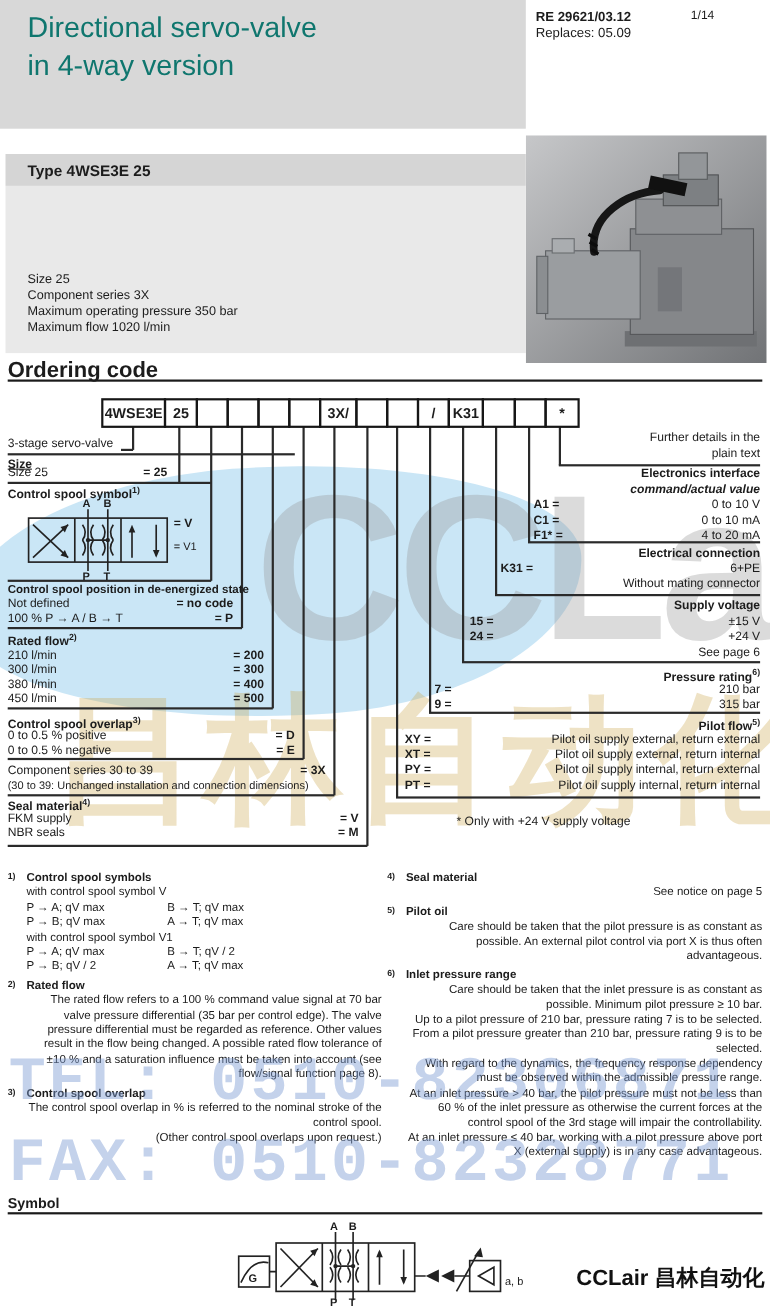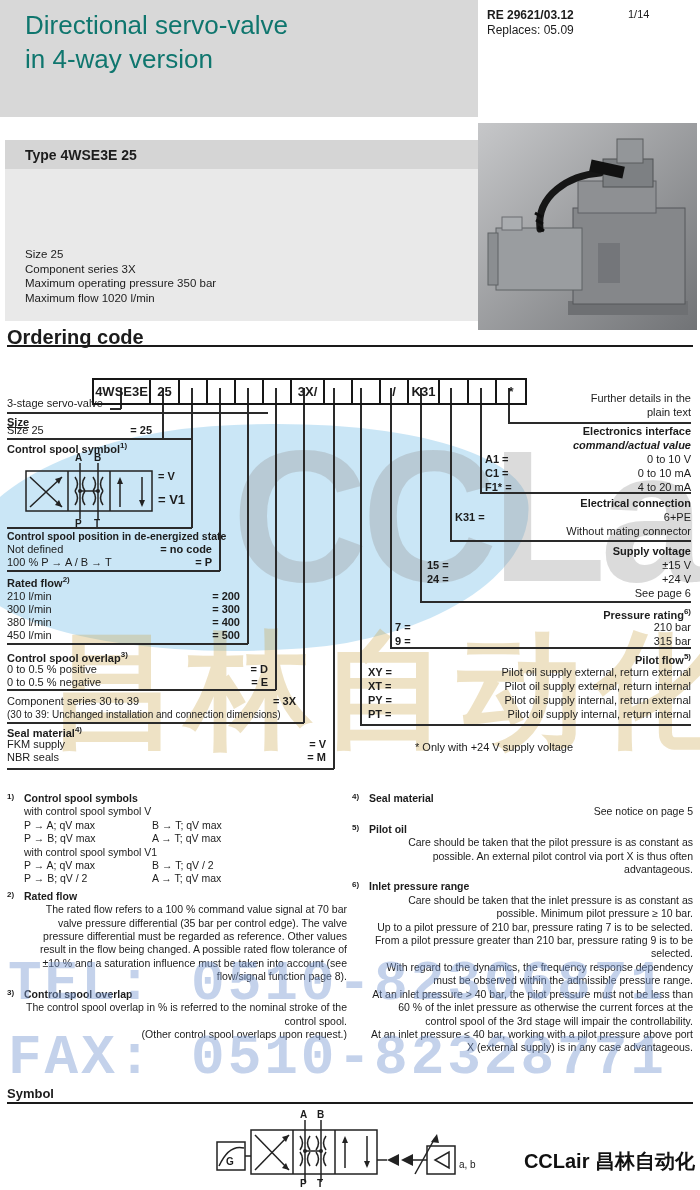--- a/index.html
+++ b/index.html
@@ -10,21 +10,21 @@
   .hline{position:absolute;height:1.5px;background:#2a2a2a;}
   .rule2{position:absolute;height:2px;background:#1a1a1a;}
   .h-left{position:absolute;font-weight:bold;font-size:11px;white-space:nowrap;}
   .h-right{position:absolute;font-weight:bold;font-size:11px;text-align:right;white-space:nowrap;}
   .lrow{position:absolute;display:flex;justify-content:space-between;font-size:11px;white-space:nowrap;}
   .lrow .code{font-weight:bold;}
   .rrow{position:absolute;display:flex;justify-content:space-between;font-size:11px;white-space:nowrap;}
   .rrow .code{font-weight:bold;}
   .rnote{position:absolute;font-size:11px;text-align:right;white-space:nowrap;}
   sup{font-size:8px;}
-  .cellrow{position:absolute;display:flex;margin-top:16px;}
+  .cellrow{position:absolute;display:flex;}
   .cell{border:2px solid #161616;margin-left:-2px;height:23px;line-height:23px;
         text-align:center;font-weight:bold;font-size:13px;background:transparent;}
   .cell:first-child{margin-left:0;}
   .fncol{position:absolute;font-size:10.5px;line-height:13.4px;}
   .fn-title{position:relative;padding-left:17px;font-weight:bold;margin-top:4px;}
   .fn-sup{position:absolute;left:0;top:-2px;font-size:8px;font-weight:bold;}
   .fn-body{padding-left:17px;white-space:pre-line;text-align:right;}
   .fn-line{padding-left:17px;}
   .fn-pair{padding-left:17px;display:flex;}
   .fn-pair span:first-child{width:128px;}
@@ -176,21 +176,21 @@
       </g>
       <g font-size="10" font-weight="bold" fill="#1c1c1c">
         <text x="55" y="8">A</text>
         <text x="74" y="8">B</text>
         <text x="55" y="74">P</text>
         <text x="74" y="74">T</text>
       </g>
     </svg>
   </div>
   <div class="abs" style="left:158px;top:470px;font-size:11px;font-weight:bold;z-index:2;">= V</div>
-  <div class="abs" style="left:158px;top:492px;font-size:13px;font-weight:bold;z-index:2;">= V1</div>
+  <div class="abs" style="left:158px;top:492px;font-size:10px;font-weight:normal;z-index:2;">= V1</div>
 
   <div class="h-left" style="left:7px;top:530px;font-size:10.5px;z-index:2;">Control spool position in de-energized state</div>
   <div class="lrow" style="left:7px;top:543px;width:205px;z-index:2;gap:25px;">
     <span>Not defined</span>
     <span class="code">= no code</span>
   </div>
   <div class="lrow" style="left:7px;top:556px;width:205px;z-index:2;">
     <span>100 % P → A / B → T</span>
     <span class="code">= P</span>
   </div>

